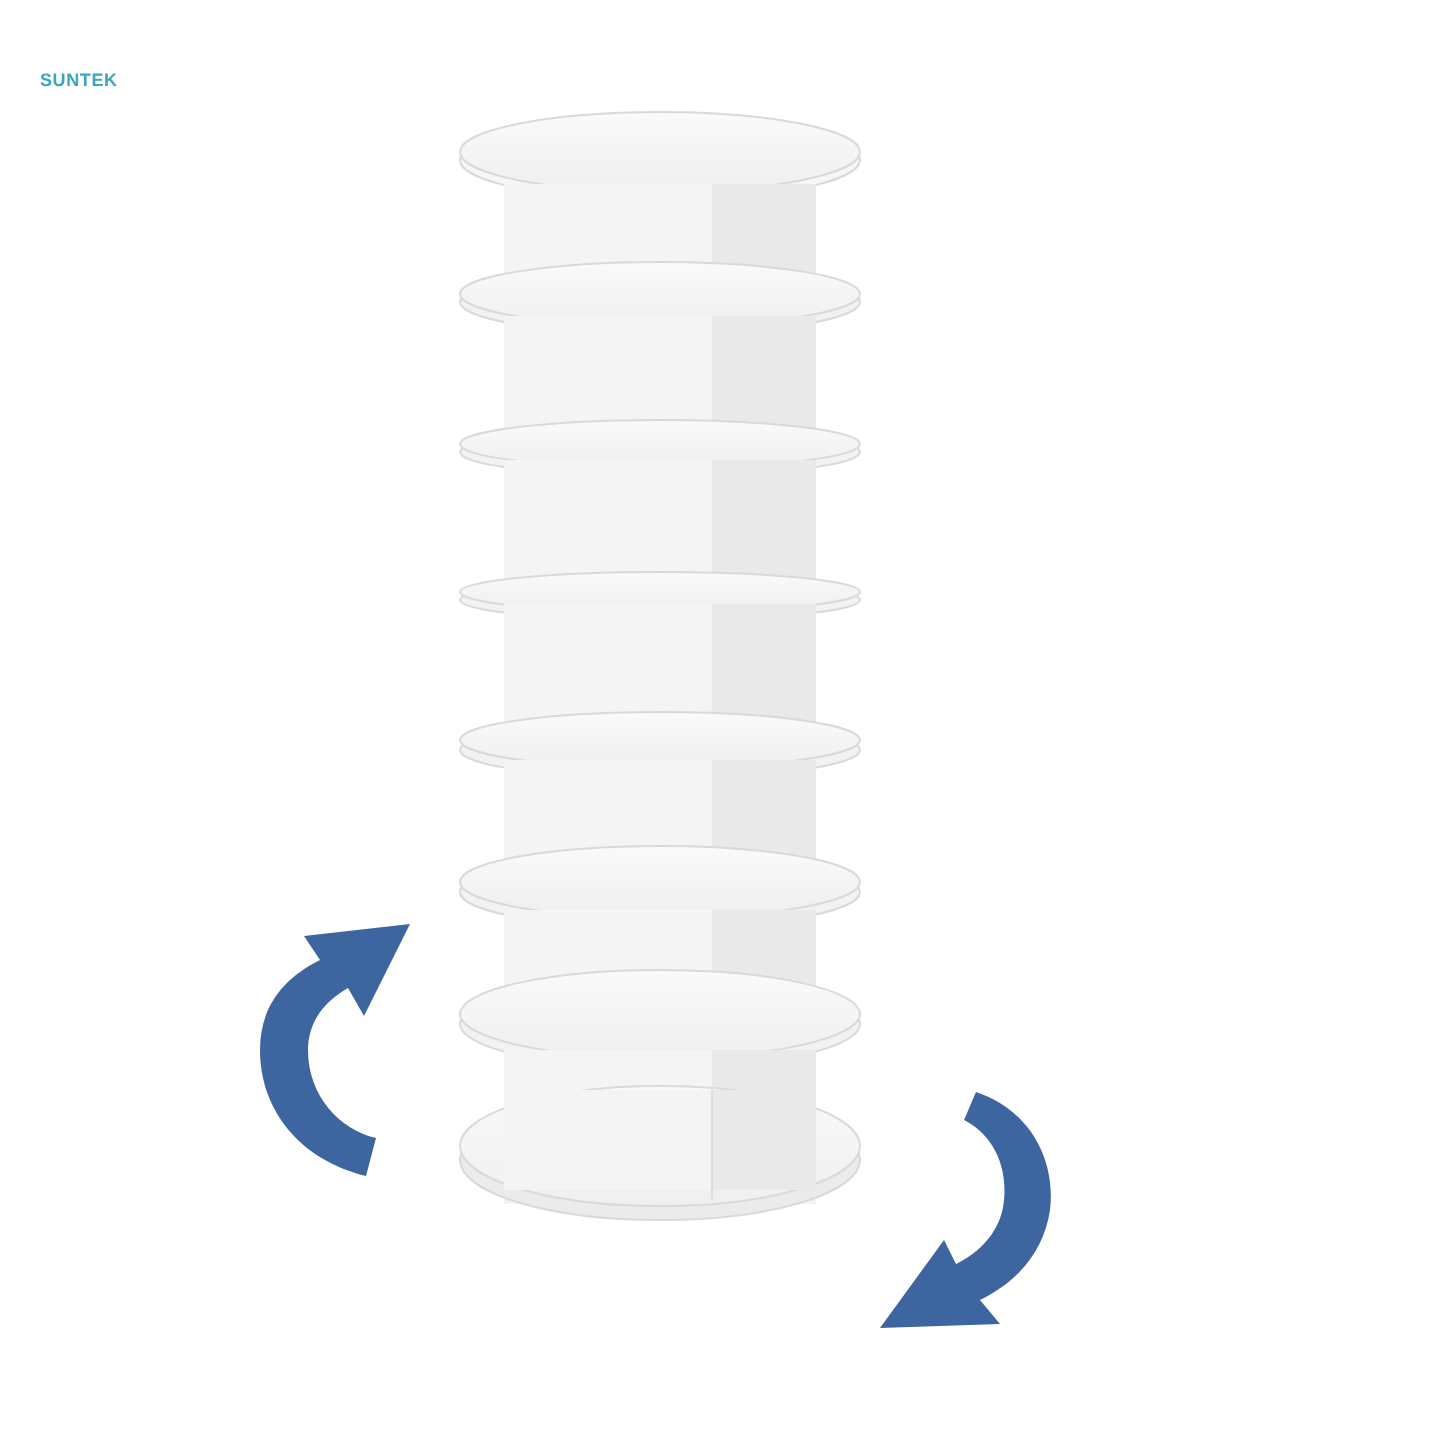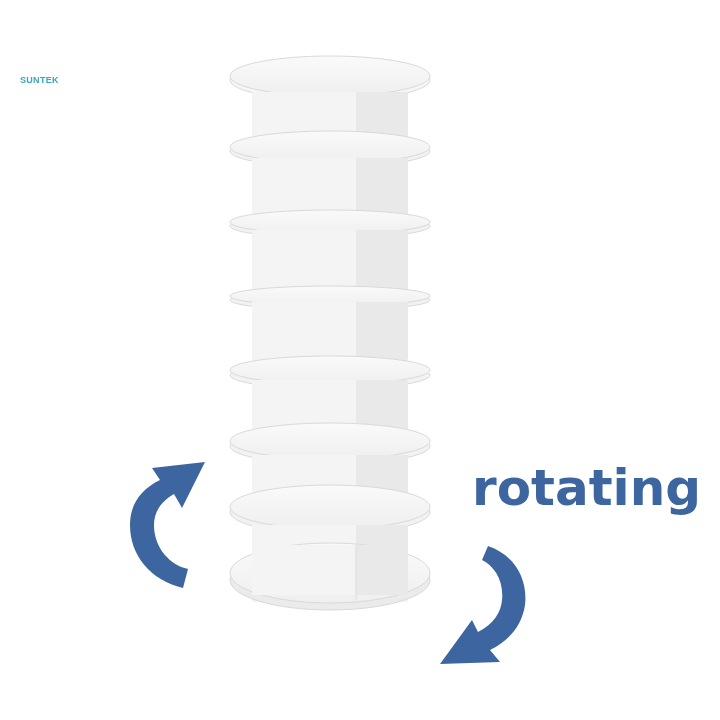--- a/index.html
+++ b/index.html
@@ -1,17 +1,17 @@
 <!DOCTYPE html>
 <html><head>
 <meta charset="utf-8">
 <style>
   html, body { margin: 0; padding: 0; background: #ffffff; }
   #stage { position: relative; width: 720px; height: 720px; overflow: hidden; background: #ffffff; }
-  .brand { position: absolute; left: 20px; top: 35px; font-family: "Liberation Sans", sans-serif; font-weight: 700; font-size: 9px; letter-spacing: 0.3px; color: #3aa6bf; margin-top: 40px; }
+  .brand { position: absolute; left: 20px; top: 35px; font-family: "Liberation Sans", sans-serif; font-weight: 700; font-size: 9px; letter-spacing: 0.3px; color: #3aa6bf; }
   .caption { position: absolute; left: 472px; top: 463px; font-family: "DejaVu Sans", sans-serif; font-weight: 700; font-size: 50px; letter-spacing: 0px; color: #3d66a0; line-height: 1; }
   svg { position: absolute; left: 0; top: 0; }
 </style>
 </head>
 <body>
 
 <div id="stage">
 
   <svg width="720" height="720" viewBox="0 0 720 720">
     <defs>
@@ -92,14 +92,13 @@
     <g fill="#3d66a0">
       <path d="M183,588 C150,580 130,555 130,525 C130,505 140,490 160,480 L152,468 L205,462 L182,508 L174,494 C160,502 154,513 154,525 C154,548 170,565 188,569 Z"></path>
     </g>
 
     <g fill="#3d66a0">
       <path d="M488,546 C515,555 528,580 525,605 C522,625 510,640 490,650 L500,662 L440,664 L472,620 L478,632 C494,624 501,612 502,600 C504,580 494,566 482,560 Z"></path>
     </g>
   </svg>
 
   <div class="brand">SUNTEK</div>
-  <div class="caption">rotating</div>
 </div>
 
 </body></html>

